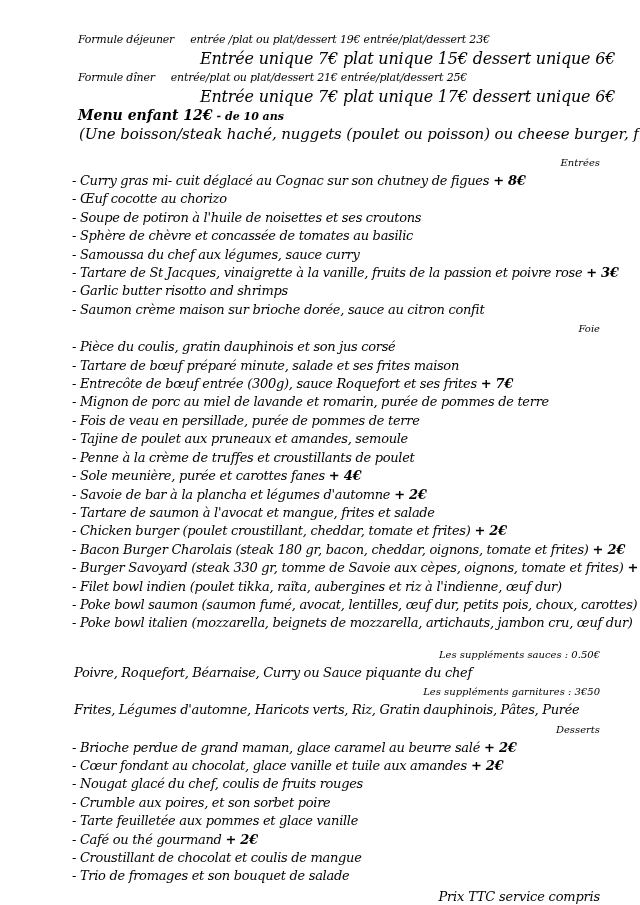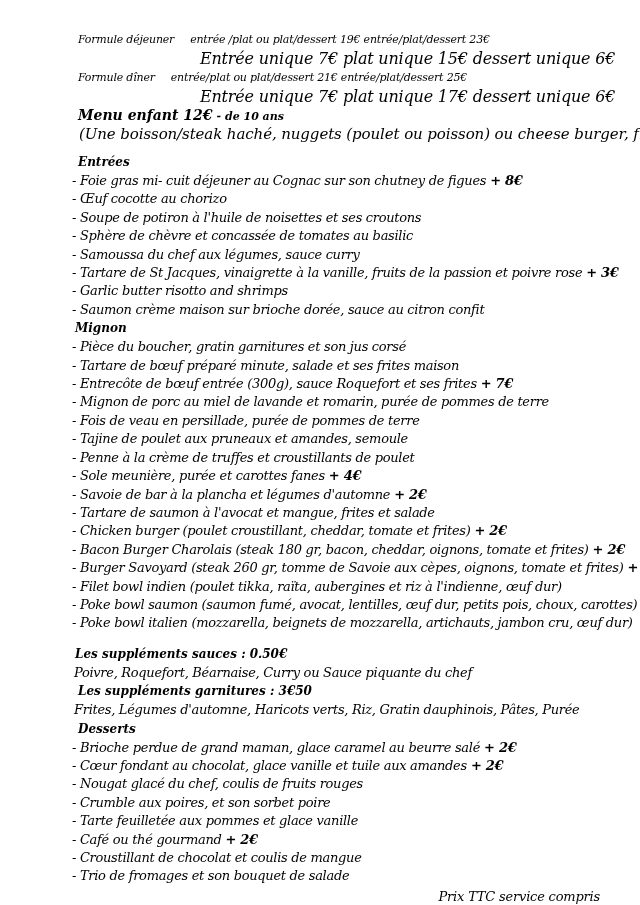--- a/index.html
+++ b/index.html
@@ -9,21 +9,21 @@
     font-family:"DejaVu Serif", serif; font-style:italic;
     overflow:hidden;
     padding:30px 40px 0 70px;
   }
   .t-line { font-size:11px; font-weight:400; line-height:20px; white-space:nowrap; letter-spacing:-0.2px; margin-left:8px; }
   .t-line .detail { margin-left:16px; }
   .sub { font-size:16px; line-height:18px; margin-left:130px; white-space:nowrap; letter-spacing:-0.2px; }
   .enfant { font-size:14px; font-weight:700; line-height:19px; margin-left:8px; }
   .enfant .suffix { font-size:11px; margin-left:4px; }
   .note { font-size:15px; line-height:17px; letter-spacing:-0.1px; white-space:nowrap; margin-left:9px; }
-  .section-title { font-size:12px; font-weight:700; line-height:19px; margin-left:8px; }
+  .section-title { font-size:10px; font-weight:400; line-height:19px; margin-left:8px;text-align:right; }
   .gap-sm { margin-top:10px; }
   .gap-md { margin-top:12px; }
   .item { font-size:13px; line-height:18.4px; letter-spacing:-0.3px; white-space:nowrap; margin-left:2px; }
   .price { font-weight:700; margin-left:4px; }
   .supp-line { font-size:13px; line-height:18.4px; letter-spacing:-0.3px; white-space:nowrap; margin-left:4px; }
   .footer { font-size:13px; line-height:18px; text-align:right; margin-top:2px; letter-spacing:-0.2px; }
 </style>
 </head>
 <body>
 
@@ -37,44 +37,44 @@
 </div>
 <div class="sub">Entrée unique 7€ plat unique 17€ dessert unique 6€</div>
 
 <div class="enfant">
   <span>Menu enfant 12€</span><span class="suffix">- de 10 ans</span>
 </div>
 <div class="note">(Une boisson/steak haché, nuggets (poulet ou poisson) ou cheese burger, frites/glace ou crêpe)</div>
 
 <div class="section-title gap-sm">Entrées</div>
 
-<div class="item"><span>-  Foie gras mi- cuit déjeuner au Cognac sur son chutney de figues</span><span class="price">+ 8€</span></div>
+<div class="item"><span>-  Curry gras mi- cuit déglacé au Cognac sur son chutney de figues</span><span class="price">+ 8€</span></div>
 <div class="item"><span>-  Œuf cocotte au chorizo</span><span class="price"></span></div>
 <div class="item"><span>-  Soupe de potiron à l'huile de noisettes et ses croutons</span><span class="price"></span></div>
 <div class="item"><span>-  Sphère de chèvre et concassée de tomates au basilic</span><span class="price"></span></div>
 <div class="item"><span>-  Samoussa du chef aux légumes, sauce curry</span><span class="price"></span></div>
 <div class="item"><span>-  Tartare de St Jacques, vinaigrette à la vanille, fruits de la passion et poivre rose</span><span class="price">+ 3€</span></div>
 <div class="item"><span>-  Garlic butter risotto and shrimps</span><span class="price"></span></div>
 <div class="item"><span>-  Saumon crème maison sur brioche dorée, sauce au citron confit</span><span class="price"></span></div>
 
-<div class="section-title" style="margin-left:5px">Mignon</div>
+<div class="section-title" style="margin-left:5px">Foie</div>
 
-<div class="item"><span>- Pièce du boucher, gratin garnitures et son jus corsé</span><span class="price"></span></div>
+<div class="item"><span>- Pièce du coulis, gratin dauphinois et son jus corsé</span><span class="price"></span></div>
 <div class="item"><span>- Tartare de bœuf préparé minute, salade et ses frites maison</span><span class="price"></span></div>
 <div class="item"><span>- Entrecôte de bœuf entrée (300g), sauce Roquefort et ses frites</span><span class="price">+ 7€</span></div>
 <div class="item"><span>- Mignon de porc au miel de lavande et romarin, purée de pommes de terre</span><span class="price"></span></div>
 <div class="item"><span>- Fois de veau en persillade, purée de pommes de terre</span><span class="price"></span></div>
 <div class="item"><span>- Tajine de poulet aux pruneaux et amandes, semoule</span><span class="price"></span></div>
 <div class="item"><span>- Penne à la crème de truffes et croustillants de poulet</span><span class="price"></span></div>
 <div class="item"><span>- Sole meunière, purée et carottes fanes</span><span class="price">+ 4€</span></div>
 <div class="item"><span>- Savoie de bar à la plancha et légumes d'automne</span><span class="price">+ 2€</span></div>
 <div class="item"><span>- Tartare de saumon à l'avocat et mangue, frites et salade</span><span class="price"></span></div>
 <div class="item"><span>- Chicken burger (poulet croustillant, cheddar, tomate et frites)</span><span class="price">+ 2€</span></div>
 <div class="item"><span>- Bacon Burger Charolais (steak 180 gr, bacon, cheddar, oignons, tomate et frites)</span><span class="price">+ 2€</span></div>
-<div class="item"><span>- Burger Savoyard (steak 260 gr, tomme de Savoie aux cèpes, oignons, tomate et frites)</span><span class="price">+ 2€</span></div>
+<div class="item"><span>- Burger Savoyard (steak 330 gr, tomme de Savoie aux cèpes, oignons, tomate et frites)</span><span class="price">+ 2€</span></div>
 <div class="item"><span>- Filet bowl indien (poulet tikka, raïta, aubergines et riz à l'indienne, œuf dur)</span><span class="price"></span></div>
 <div class="item"><span>- Poke bowl saumon (saumon fumé, avocat, lentilles, œuf dur, petits pois, choux, carottes)</span><span class="price"></span></div>
 <div class="item"><span>- Poke bowl italien (mozzarella, beignets de mozzarella, artichauts, jambon cru, œuf dur)</span><span class="price"></span></div>
 
 <div class="section-title gap-md" style="margin-left:5px">Les suppléments sauces : 0.50€</div>
 <div class="supp-line">Poivre, Roquefort, Béarnaise, Curry ou Sauce piquante du chef</div>
 
 <div class="section-title" style="">Les suppléments garnitures : 3€50</div>
 <div class="supp-line">Frites, Légumes d'automne, Haricots verts, Riz, Gratin dauphinois, Pâtes, Purée</div>
 

